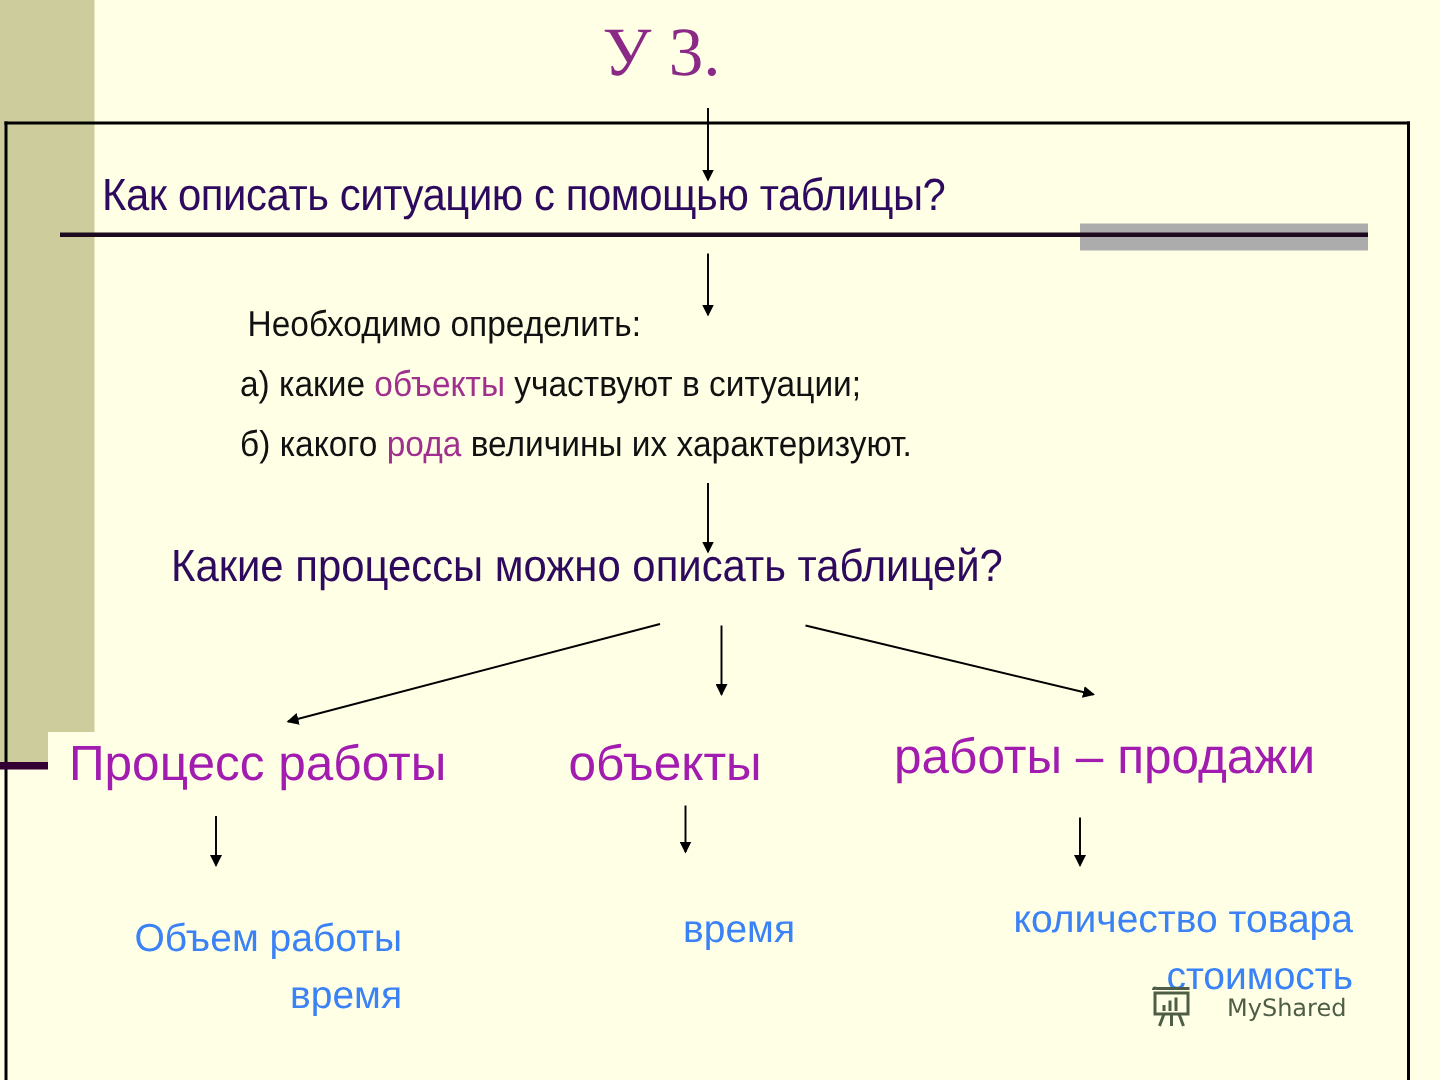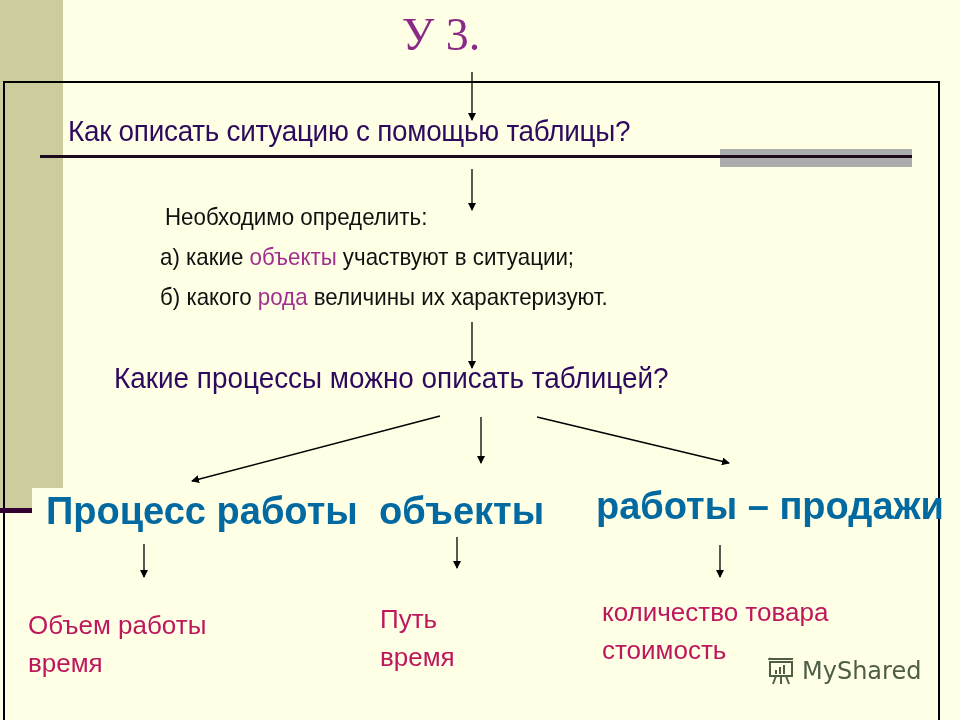--- a/index.html
+++ b/index.html
@@ -18,31 +18,31 @@
       left: 0; width: 882px; top: 8px; text-align: center;
       font-family: "Liberation Serif", serif; font-size: 46px; color: #8B2A86;
     }
     .q1 { left: 68px; top: 114px; font-size: 30px; color: #2E0A5E; letter-spacing: -0.3px; white-space: nowrap; transform: scaleX(0.93); transform-origin: left; }
     .need { left: 165px; top: 203px; font-size: 24px; color: #111; white-space: nowrap; transform: scaleX(0.93); transform-origin: left; }
     .item { left: 160px; font-size: 24px; color: #111; white-space: nowrap; transform: scaleX(0.93); transform-origin: left; }
     .item-a { top: 243px; }
     .item-b { top: 283px; }
     .hl { color: #A0308E; }
     .q2 { left: 114px; top: 361px; font-size: 30px; color: #2E0A5E; white-space: nowrap; transform: scaleX(0.93); transform-origin: left; }
-    .cat { font-size: 38px; color: #0369a1; white-space: nowrap; font-weight: bold; }
+    .cat { font-size: 33px; color: #a21caf; white-space: nowrap; }
     .cat-1-bg { left: 32px; top: 488px; width: 300px; height: 46px; background: #FFFFE6; }
     .cat-1 { left: 46px; top: 490px; }
     .cat-2 { left: 379px; top: 490px; }
     .cat-3 { left: 596px; top: 485px; }
-    .sub { font-size: 26px; color: #be185d; text-align: left; line-height: 38px; white-space: nowrap; }
+    .sub { font-size: 26px; color: #3b82f6; text-align: right; line-height: 38px; white-space: nowrap; }
     .sub-1 { left: 28px; width: 240px; top: 606px; }
     .sub-2 { left: 380px; width: 150px; top: 600px; }
     .sub-3 { left: 602px; width: 300px; top: 593px; }
     svg.arrows { left: 0; top: 0; width: 960px; height: 720px; pointer-events: none; }
-    .watermark { left: 766px; top: 656px; display: flex; align-items: center; gap: 6px; font-family: "DejaVu Sans", sans-serif; font-size: 24px; color: #4E5E46; }
+    .watermark { left: 766px; top: 656px; display: flex; align-items: center; gap: 22px; font-family: "DejaVu Sans", sans-serif; font-size: 16px; color: #4E5E46; }
   </style>
 </head>
 <body>
 
 <div class="abs left-strip"></div>
 <div class="abs frame"></div>
 <div class="abs dark-bar"></div>
 <div class="abs gray-bar"></div>
 <div class="abs rule"></div>
 
@@ -64,21 +64,20 @@
 <div class="abs cat-1-bg"></div>
 <div class="abs cat cat-1">Процесс работы</div>
 <div class="abs cat cat-2">объекты</div>
 <div class="abs cat cat-3">работы – продажи</div>
 
 <div class="abs sub sub-1">
   <div>Объем работы</div>
   <div>время</div>
 </div>
 <div class="abs sub sub-2">
-  <div>Путь</div>
   <div>время</div>
 </div>
 <div class="abs sub sub-3">
   <div>количество товара</div>
   <div>стоимость</div>
 </div>
 
 <svg class="abs arrows" viewBox="0 0 960 720">
   <defs>
     <marker id="ah" markerWidth="8" markerHeight="8" refX="7" refY="4" orient="auto" markerUnits="userSpaceOnUse">

